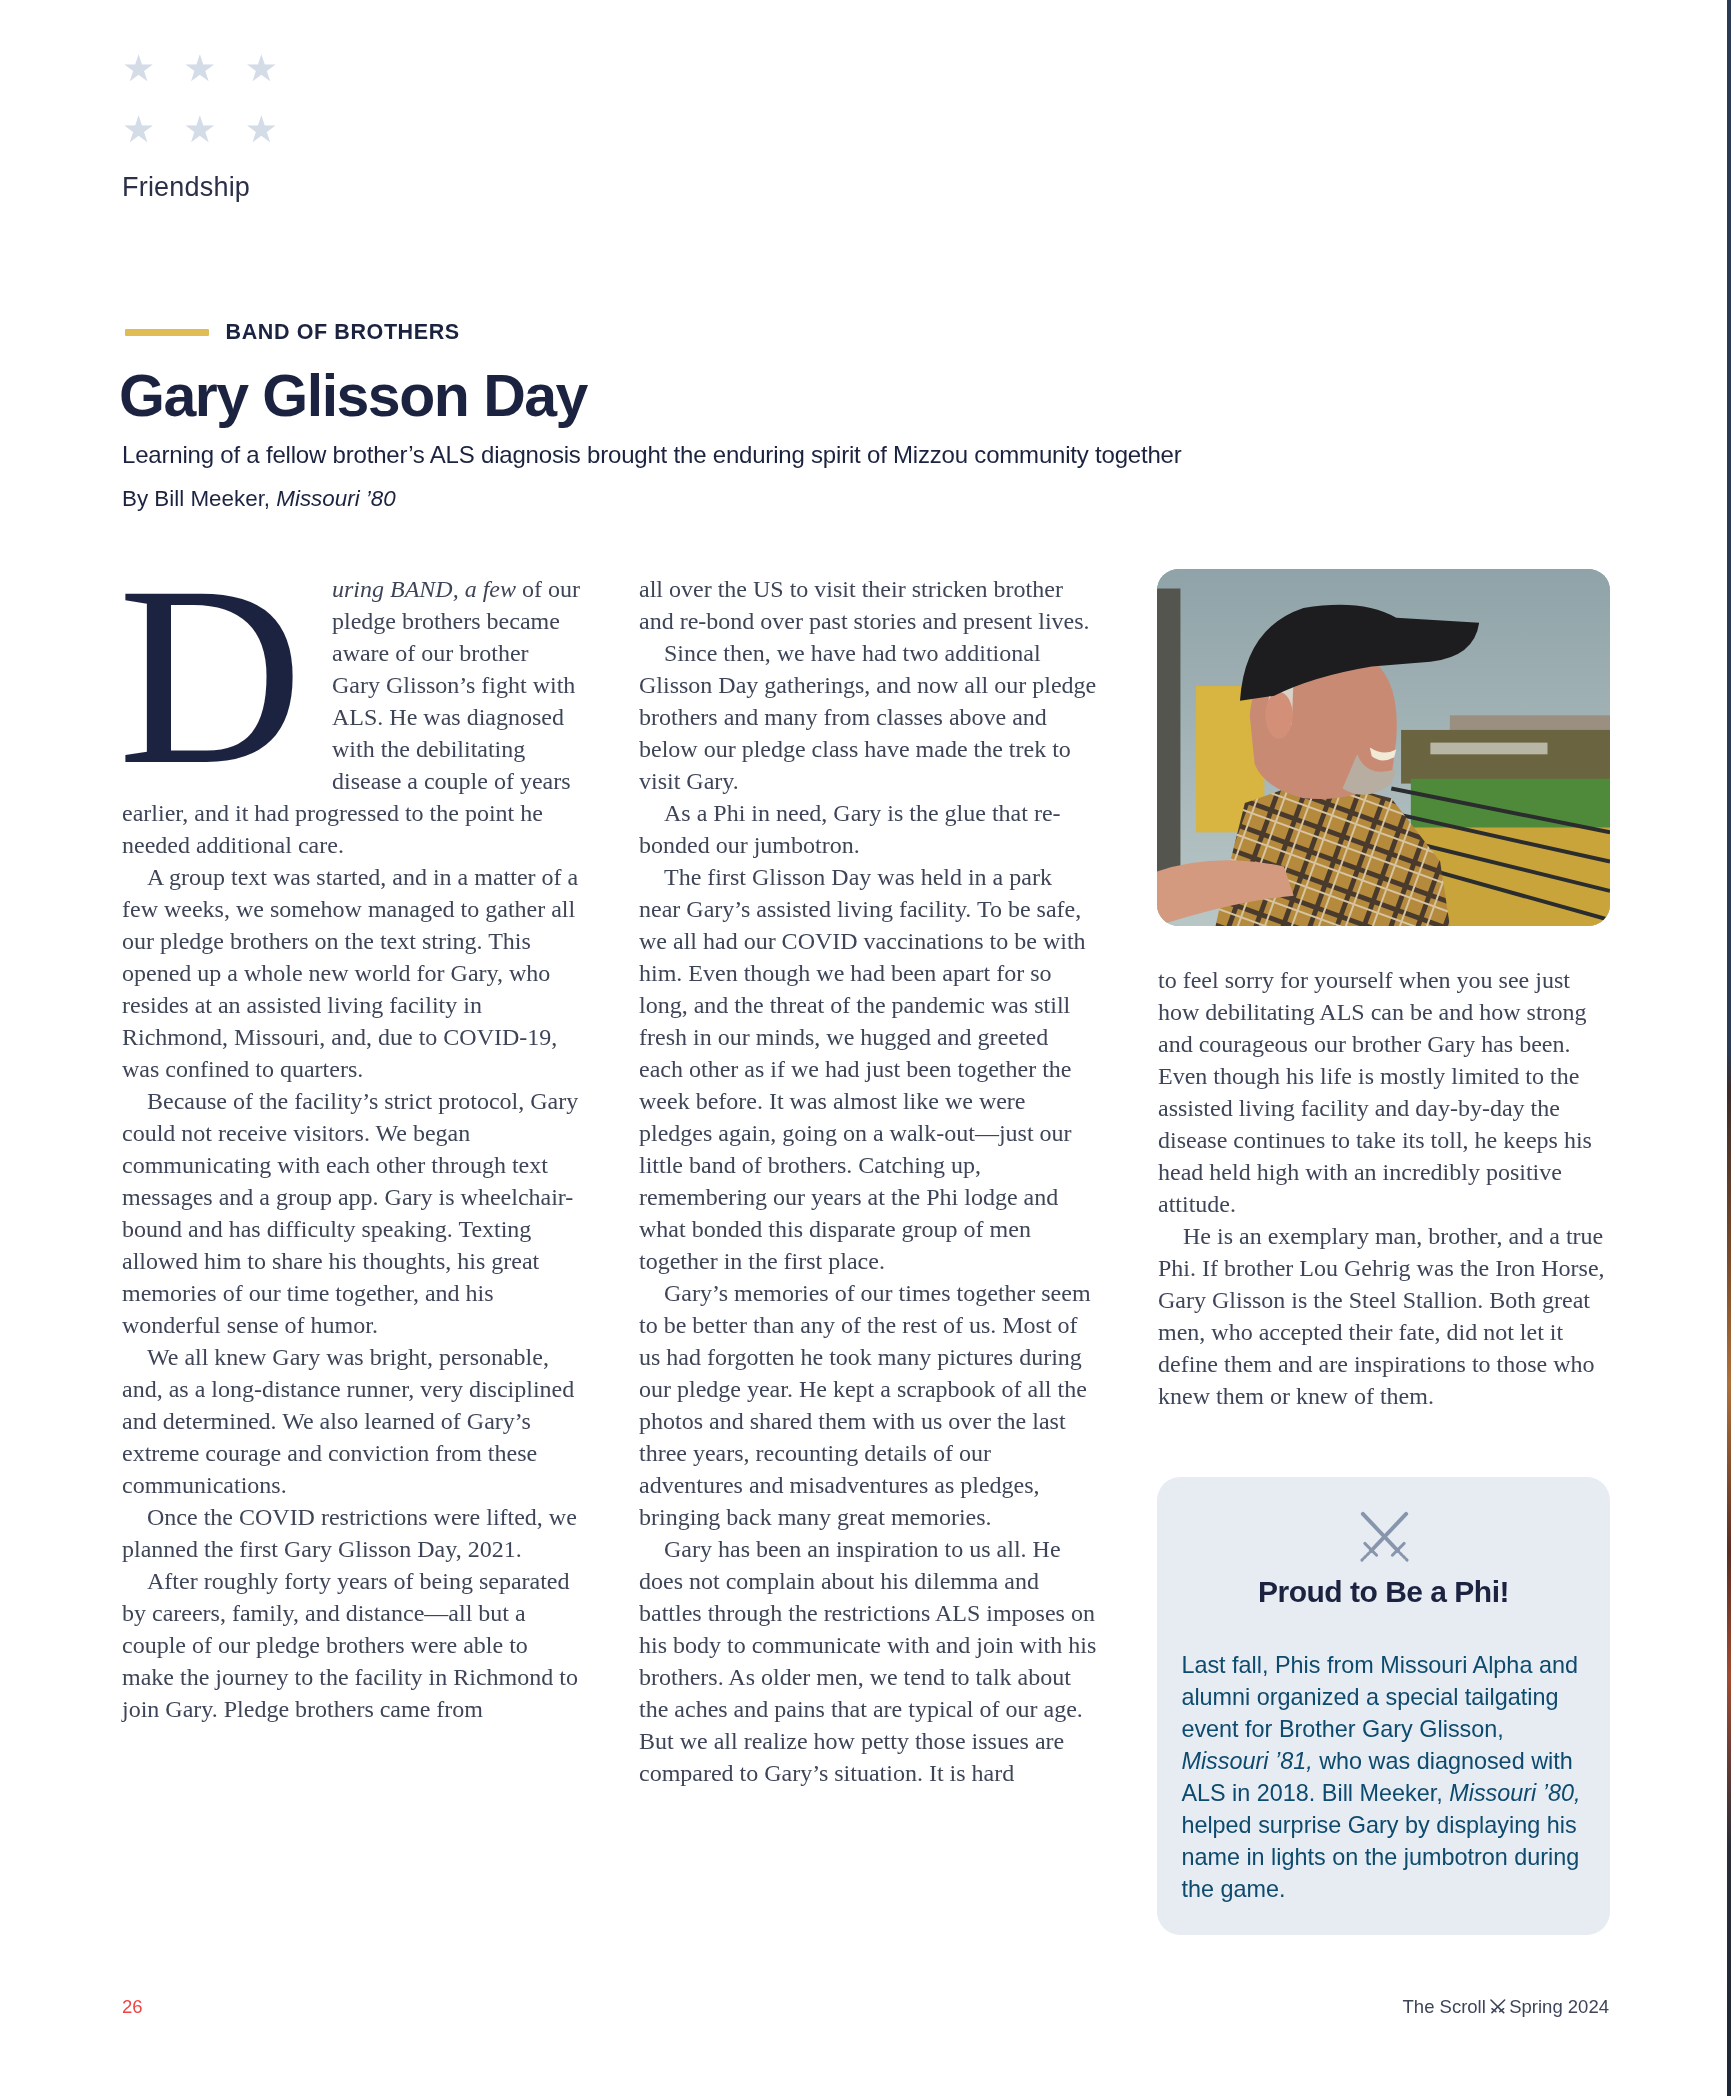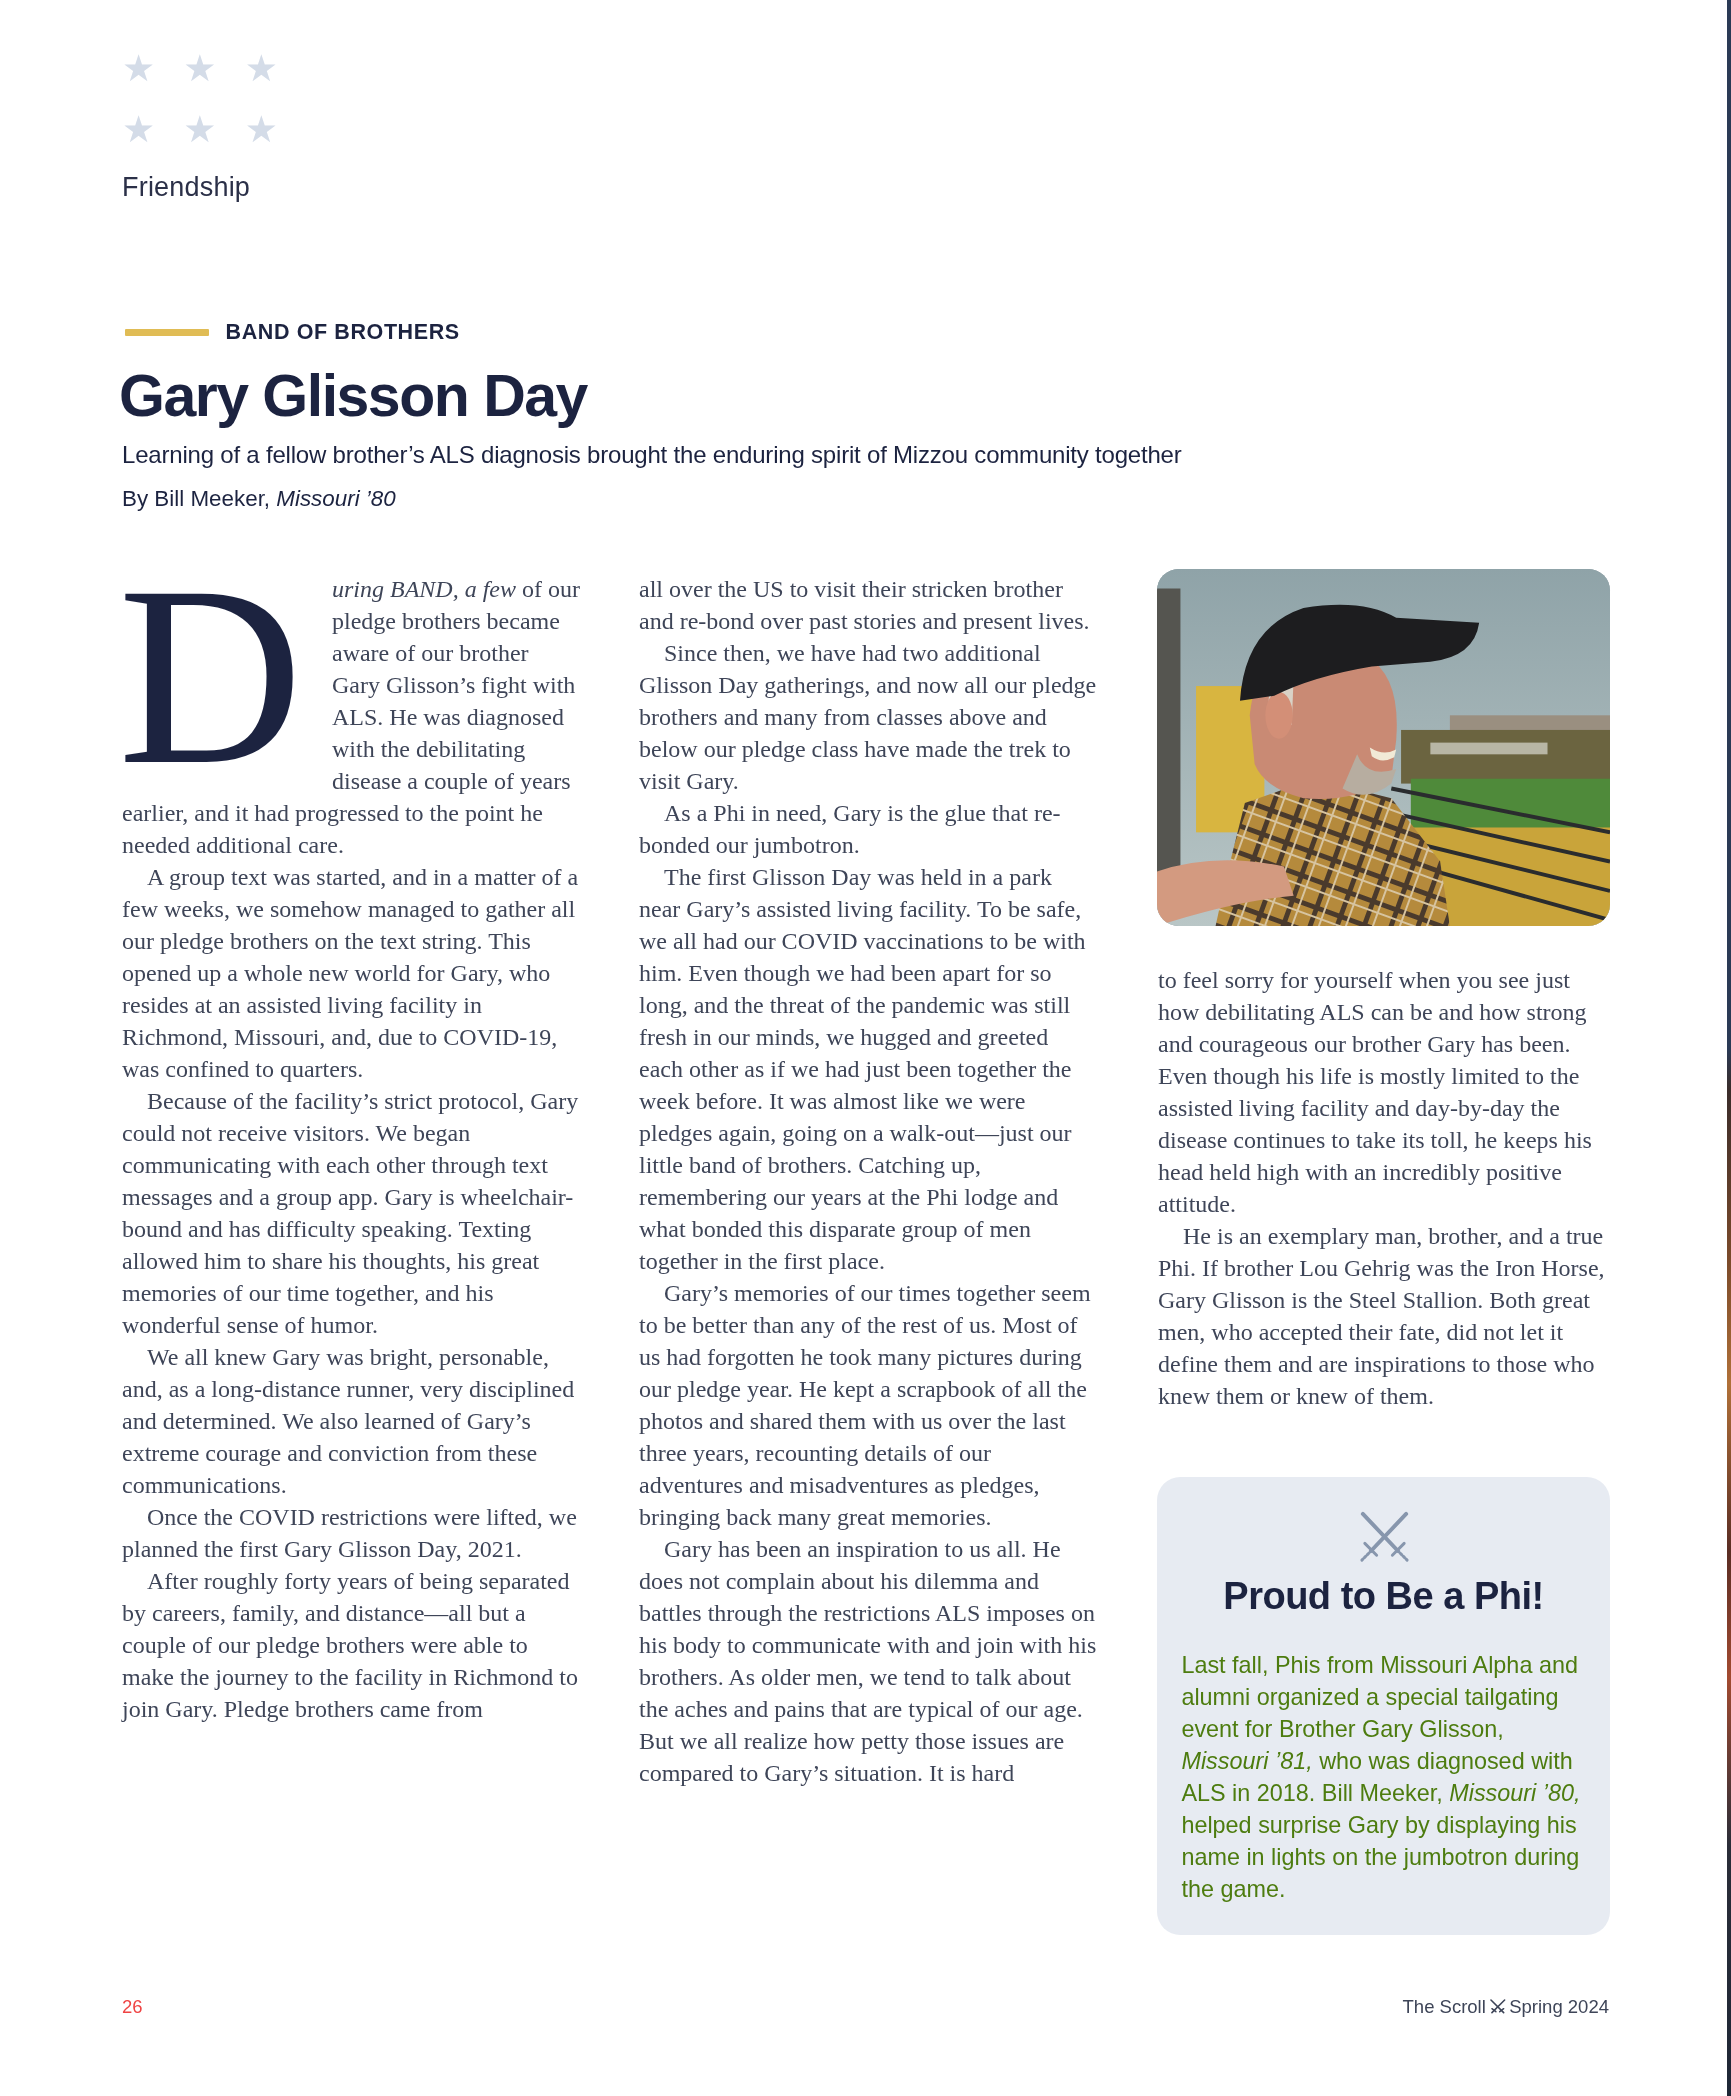--- a/index.html
+++ b/index.html
@@ -33,22 +33,22 @@
     .col p.noindent { text-indent: 0; }
 
     .dropcap { float: left; font-family: "Liberation Serif", "DejaVu Serif", serif; font-size: 256px; line-height: 185px; height: 183px; color: #1c2340; margin: 9.8px 29px 0 -3.9px; font-weight: 400; }
     .lead-italic { font-style: italic; }
 
     .photo { position: absolute; left: 1157px; top: 569px; width: 453px; height: 357px; border-radius: 21.5px; overflow: hidden; background: #8a9aa0; }
     .photo svg { display: block; width: 100%; height: 100%; }
 
     .callout { position: absolute; left: 1157px; top: 1477px; width: 453px; height: 458px; background: #e7ebf2; border-radius: 23.4px; }
     .swords-icon { position: absolute; left: 198px; top: 31px; width: 59px; height: 59px; }
-    .callout-title { position: absolute; left: 0; top: 98px; width: 100%; text-align: center; font-size: 38px; font-weight: 700; color: #1c2340; letter-spacing: -0.5px; }
-    .callout-body { position: absolute; left: 24.4px; top: 172px; width: 410px; font-size: 23.4px; line-height: 32px; color: #4d7c0f; }
+    .callout-title { position: absolute; left: 0; top: 98px; width: 100%; text-align: center; font-size: 30px; font-weight: 700; color: #1c2340; letter-spacing: -0.5px; }
+    .callout-body { position: absolute; left: 24.4px; top: 172px; width: 410px; font-size: 23.4px; line-height: 32px; color: #0c4a6e; }
     .callout-body i { font-style: italic; }
 
     .folio { position: absolute; left: 122px; top: 1996px; font-size: 18.5px; color: #ef4444; }
     .footer-right { position: absolute; right: 122px; top: 1996px; font-size: 18.5px; color: #3e4558; display: flex; align-items: center; }
     .footer-x { display: inline-block; margin: 0 2.9px; font-size: 18.5px; color: #3e4558; }
   </style>
 </head>
 <body>
 
 <div class="edge-strip"></div>

